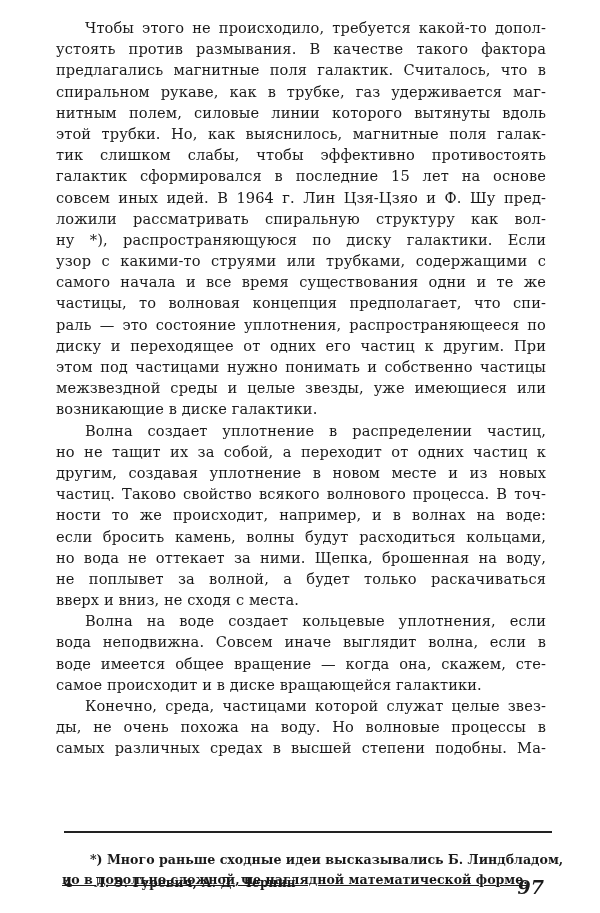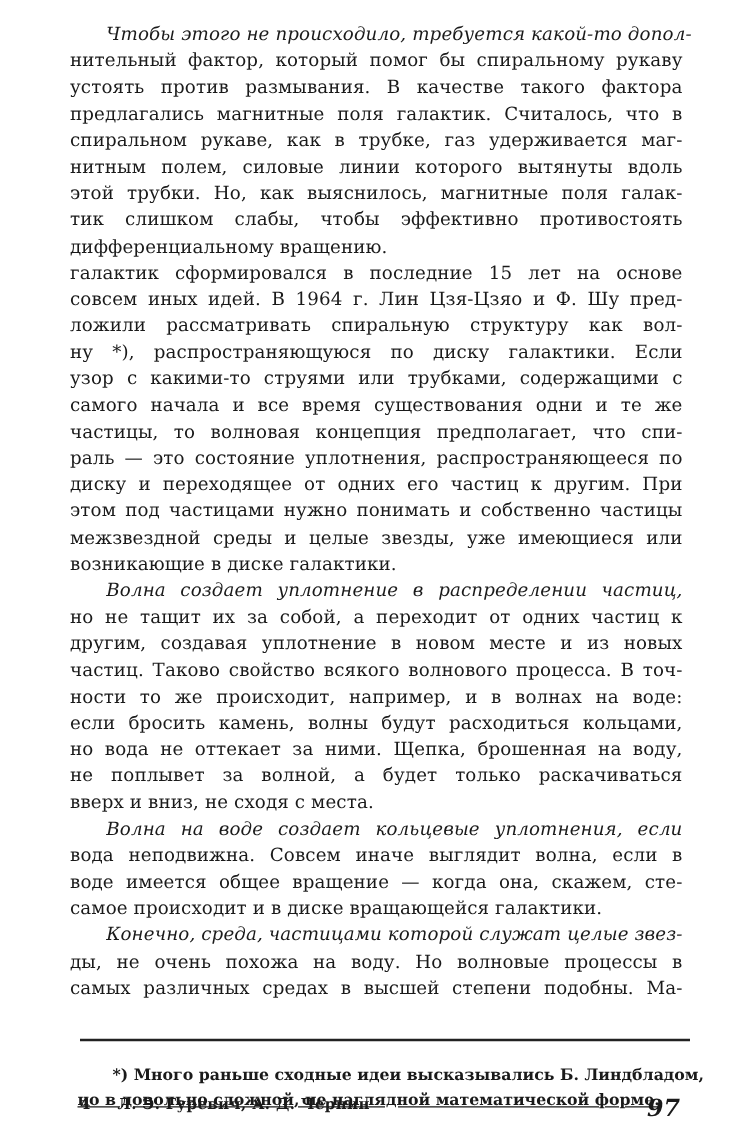--- a/index.html
+++ b/index.html
@@ -14,21 +14,21 @@
   .line {
     display: block;
     height: 21.2px;
     line-height: 21.2px;
     font-size: 14.6px;
     white-space: nowrap;
     text-align: justify;
     text-align-last: justify;
     letter-spacing: 0.1px;
   }
-  .line.indent { padding-left: 29px; font-style: italic; }
+  .line.indent { padding-left: 29px; }
   .line.last { text-align-last: left; }
   .rule {
     position: absolute; left: 64px; top: 831px; width: 488px; height: 0;
     border-top: 2px solid #222;
   }
   .footnote {
     position: absolute; left: 62px; top: 839px; width: 490px;
   }
   .footnote .fline {
     display: block; height: 20px; line-height: 20px;
@@ -43,28 +43,26 @@
   }
   .footer .sig { position: absolute; left: 0; top: 0; }
   .footer .authors { position: absolute; left: 30px; top: 0; letter-spacing: 0.3px; }
   .footer .pnum { position: absolute; right: 0; top: 0; font-size: 19px; font-style: italic; }
 </style>
 </head>
 <body>
 
 <div class="page" id="body-lines">
     <span class="line indent">Чтобы этого не происходило, требуется какой-то допол-</span>
-    <span class="line">нительный фактор, который помог бы спиральному рукаву</span>
     <span class="line">устоять против размывания. В качестве такого фактора</span>
     <span class="line">предлагались магнитные поля галактик. Считалось, что в</span>
     <span class="line">спиральном рукаве, как в трубке, газ удерживается маг-</span>
     <span class="line">нитным полем, силовые линии которого вытянуты вдоль</span>
     <span class="line">этой трубки. Но, как выяснилось, магнитные поля галак-</span>
     <span class="line">тик слишком слабы, чтобы эффективно противостоять</span>
-    <span class="line last">дифференциальному вращению.</span>
     <span class="line">галактик сформировался в последние 15 лет на основе</span>
     <span class="line">совсем иных идей. В 1964 г. Лин Цзя-Цзяо и Ф. Шу пред-</span>
     <span class="line">ложили рассматривать спиральную структуру как вол-</span>
     <span class="line">ну *), распространяющуюся по диску галактики. Если</span>
     <span class="line">узор с какими-то струями или трубками, содержащими с</span>
     <span class="line">самого начала и все время существования одни и те же</span>
     <span class="line">частицы, то волновая концепция предполагает, что спи-</span>
     <span class="line">раль — это состояние уплотнения, распространяющееся по</span>
     <span class="line">диску и переходящее от одних его частиц к другим. При</span>
     <span class="line">этом под частицами нужно понимать и собственно частицы</span>

